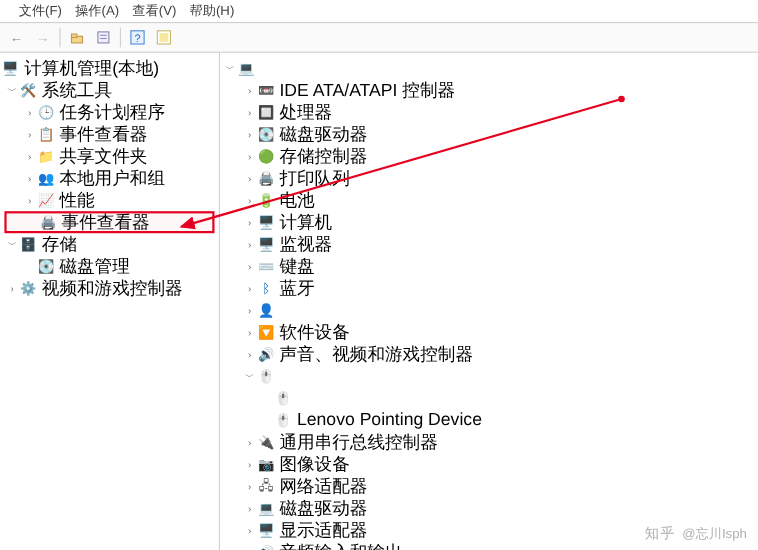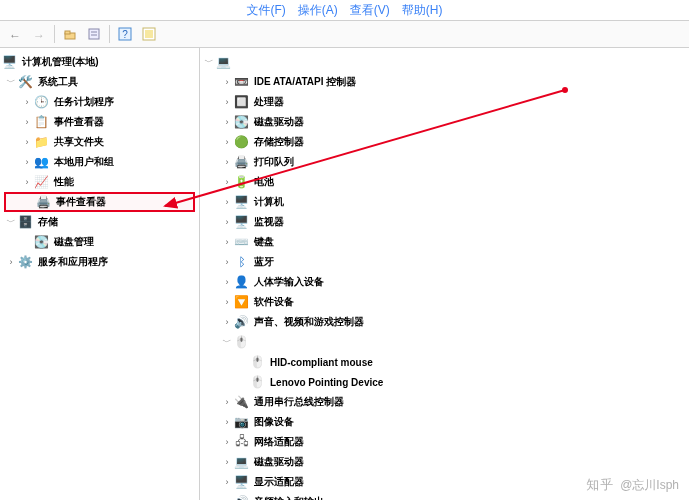--- a/index.html
+++ b/index.html
@@ -11,25 +11,24 @@
     background: #fff;
     width: 689px;
     height: 500px;
     overflow: hidden;
     position: relative;
   }
   .menubar {
     height: 20px;
     display: flex;
     align-items: center;
-    padding: 0 4px;
+    padding: 0 17px;
     gap: 12px;
-    color: #3b82f6;
-    font-size: 12px;
-    justify-content: center;
+    color: #404040;
+    font-size: 12px;
   }
   .menubar span { filter: blur(0.7px); }
   .toolbar {
     height: 28px;
     border-top: 1px solid #d0d0d0;
     border-bottom: 1px solid #d0d0d0;
     display: flex;
     align-items: center;
     padding: 0 4px;
     gap: 2px;
@@ -74,21 +73,21 @@
     margin-right: 0px;
     cursor: pointer;
   }
   .icon {
     width: 16px; height: 16px;
     display: inline-flex;
     align-items: center; justify-content: center;
     margin-right: 4px;
     font-size: 12px;
   }
-  .label { font-size: 10px; font-weight: bold; }
+  .label { font-size: 16px; }
   .highlighted {
     border: 2px solid #e6001f;
     background: rgba(230,0,31,0.03);
   }
   .highlight-row .label { color: #000; }
   
   .ic-computer { color:#3a7bc8; }
   .ic-monitor { color:#2a7abf; }
   .ic-cpu { color:#555; }
   .ic-disk { color:#777; }
@@ -229,21 +228,21 @@
     </div>
     <div class="tree-row">
       <span class="indent" style="width:34px"></span>
       <span class="icon ic-disk">💽</span>
       <span class="label">磁盘管理</span>
     </div>
     <div class="tree-row">
       <span class="indent" style="width:4px"></span>
       <span class="expander">›</span>
       <span class="icon ic-services">⚙️</span>
-      <span class="label">服务和应用程序</span>
+      <span class="label">视频和游戏控制器</span>
     </div>
   </div>
 
   <div class="right-pane">
     <div class="tree-row">
       <span class="indent" style="width:2px"></span>
       <span class="expander">﹀</span>
       <span class="icon ic-computer">💻</span>
     </div>
     <div class="tree-row">
@@ -303,21 +302,20 @@
     <div class="tree-row">
         <span class="indent" style="width:20px"></span>
         <span class="expander">›</span>
         <span class="icon ic-bt">ᛒ</span>
         <span class="label">蓝牙</span>
       </div>
     <div class="tree-row">
         <span class="indent" style="width:20px"></span>
         <span class="expander">›</span>
         <span class="icon">👤</span>
-        <span class="label">人体学输入设备</span>
       </div>
     <div class="tree-row">
         <span class="indent" style="width:20px"></span>
         <span class="expander">›</span>
         <span class="icon">🔽</span>
         <span class="label">软件设备</span>
       </div>
     <div class="tree-row">
         <span class="indent" style="width:20px"></span>
         <span class="expander">›</span>
@@ -325,21 +323,20 @@
         <span class="label">声音、视频和游戏控制器</span>
       </div>
     <div class="tree-row">
         <span class="indent" style="width:20px"></span>
         <span class="expander">﹀</span>
         <span class="icon ic-mouse">🖱️</span>
       </div>
     <div class="tree-row">
         <span class="indent" style="width:50px"></span>
         <span class="icon ic-hid">🖱️</span>
-        <span class="label">HID-compliant mouse</span>
       </div>
     <div class="tree-row">
         <span class="indent" style="width:50px"></span>
         <span class="icon ic-lenovo">🖱️</span>
         <span class="label">Lenovo Pointing Device</span>
       </div>
     <div class="tree-row">
         <span class="indent" style="width:20px"></span>
         <span class="expander">›</span>
         <span class="icon ic-usb">🔌</span>

